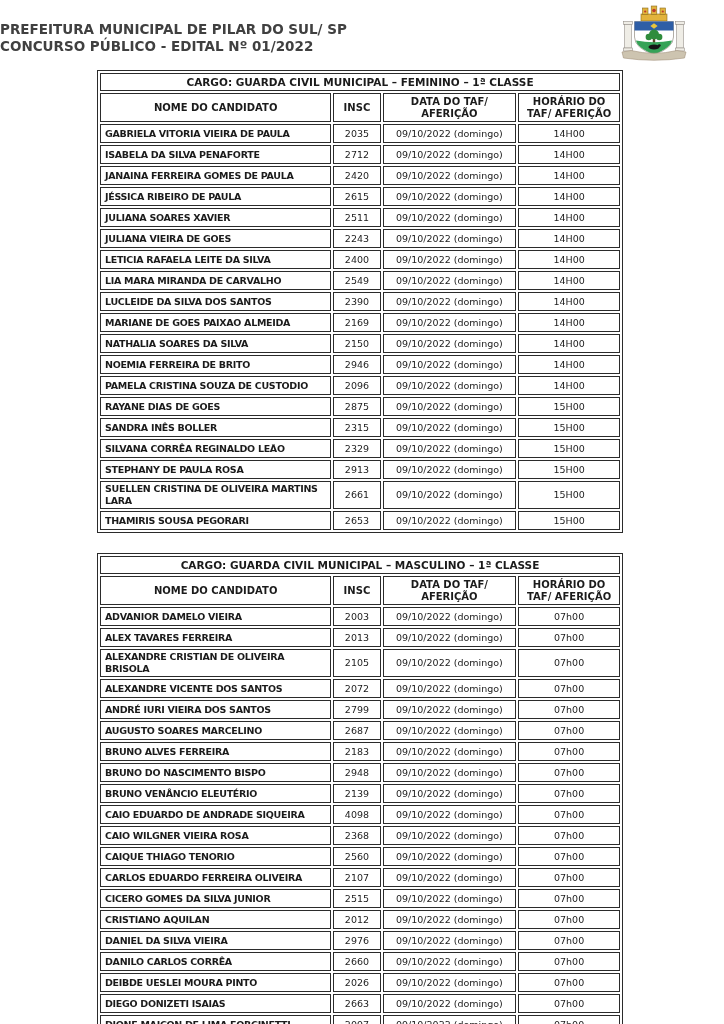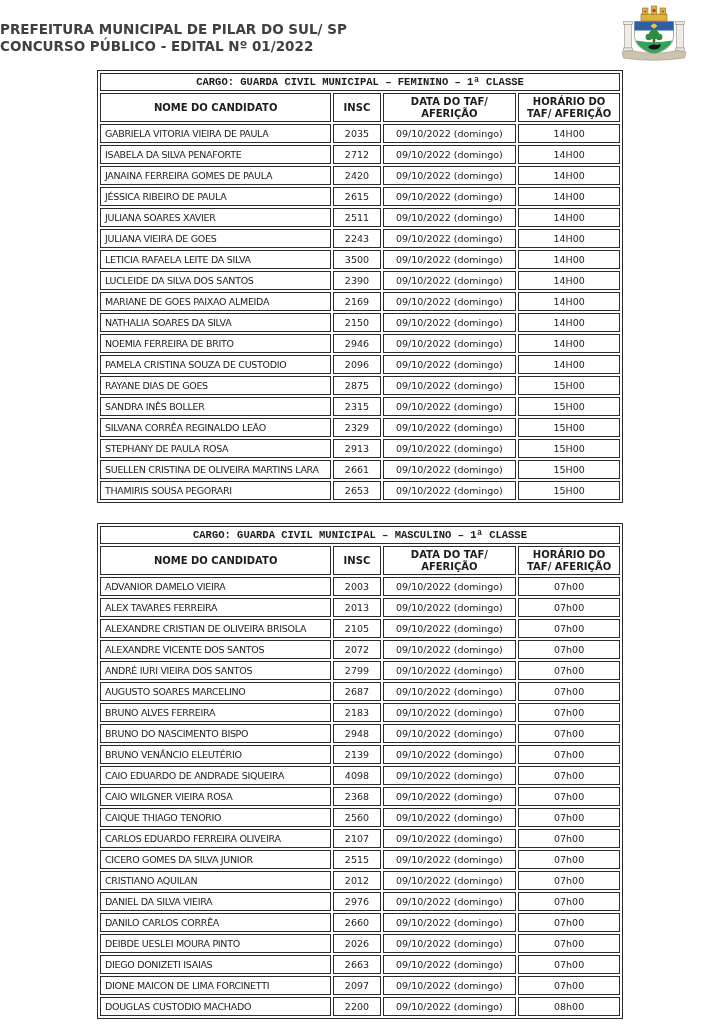--- a/index.html
+++ b/index.html
@@ -52,41 +52,41 @@
     background: #ffffff;
   }
   table.roster td.cap {
     font-weight: 700;
     text-align: center;
     font-size: 10.5px;
     height: 14px;
     line-height: 13px;
     padding: 1px 2px;
     vertical-align: middle;
-    font-family: Liberation Mono, monospace;
   }
   table.roster th {
     font-weight: 700;
     font-size: 10px;
     line-height: 12px;
     text-align: center;
     padding: 1px 2px;
     height: 25px;
     vertical-align: middle;
   }
   table.roster td {
     font-size: 9.5px;
     line-height: 12px;
     height: 15px;
     vertical-align: middle;
     padding: 1px 4px;
   }
   table.roster td.name {
     text-align: left;
     letter-spacing: -0.3px;
+    font-weight: bold;
   }
   table.roster td.ctr {
     text-align: center;
   }
 </style>
 </head>
 <body>
 
 <div class="doc-header">
   <div class="doc-title">
@@ -184,21 +184,27 @@
         <td class="ctr">14H00</td>
       </tr>
       <tr>
         <td class="name">JULIANA VIEIRA DE GOES</td>
         <td class="ctr">2243</td>
         <td class="ctr">09/10/2022 (domingo)</td>
         <td class="ctr">14H00</td>
       </tr>
       <tr>
         <td class="name">LETICIA RAFAELA LEITE DA SILVA</td>
-        <td class="ctr">3500</td>
+        <td class="ctr">2400</td>
+        <td class="ctr">09/10/2022 (domingo)</td>
+        <td class="ctr">14H00</td>
+      </tr>
+      <tr>
+        <td class="name">LIA MARA MIRANDA DE CARVALHO</td>
+        <td class="ctr">2549</td>
         <td class="ctr">09/10/2022 (domingo)</td>
         <td class="ctr">14H00</td>
       </tr>
       <tr>
         <td class="name">LUCLEIDE DA SILVA DOS SANTOS</td>
         <td class="ctr">2390</td>
         <td class="ctr">09/10/2022 (domingo)</td>
         <td class="ctr">14H00</td>
       </tr>
       <tr>

